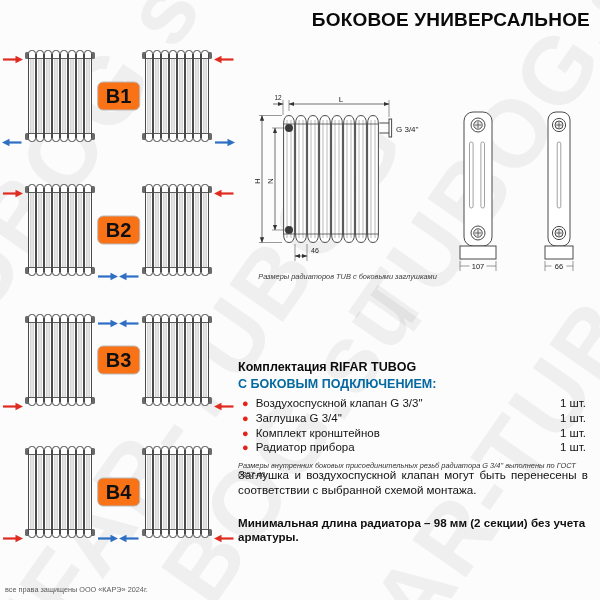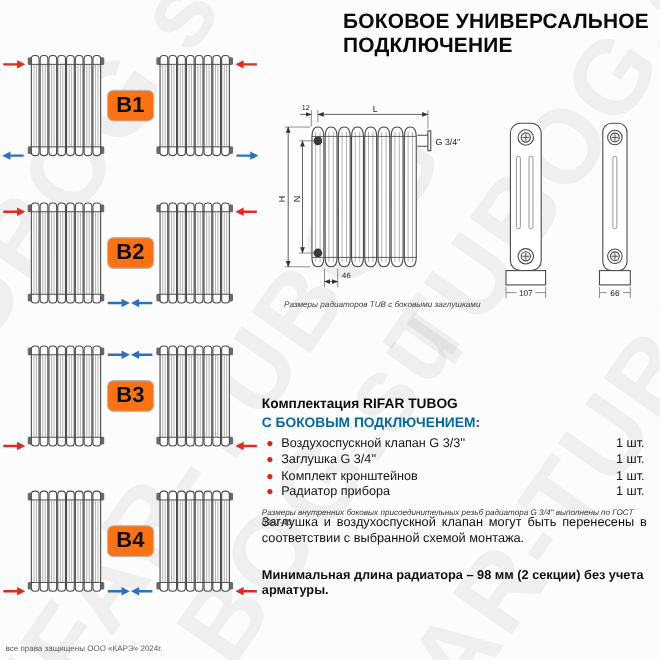--- a/index.html
+++ b/index.html
@@ -63,21 +63,20 @@
 <div id="wm-layer">
     <div class="watermark" style="left: -120px; top: 320px; font-size: 95px;">TUBOG.su</div>
     <div class="watermark" style="left: -60px; top: 660px; font-size: 95px;">RIFAR-TUBOG</div>
     <div class="watermark" style="left: 330px; top: 300px; font-size: 95px;">TUBOG.su</div>
     <div class="watermark" style="left: 260px; top: 720px; font-size: 95px;">RIFAR-TUBOG.su</div>
     <div class="watermark" style="left: 140px; top: 560px; font-size: 95px;">BOG.su</div>
   </div>
 
 <div class="layer page-title">
   <div>БОКОВОЕ УНИВЕРСАЛЬНОЕ</div>
-  <div>ПОДКЛЮЧЕНИЕ</div>
 </div>
 
 <div id="schemes">
     <div class="scheme-row" style="top: 46px;">
       <div class="rad left"><svg width="70" height="100" viewBox="0 0 70 100">
           <rect x="0" y="6" width="5" height="7" rx="1.5" fill="#6a6a6a"></rect>
           <rect x="65" y="6" width="5" height="7" rx="1.5" fill="#6a6a6a"></rect>
           <rect x="0" y="87" width="5" height="7" rx="1.5" fill="#6a6a6a"></rect>
           <rect x="65" y="87" width="5" height="7" rx="1.5" fill="#6a6a6a"></rect>
           <rect x="3.5" y="4.5" width="7" height="91" rx="3" fill="#ffffff" stroke="#4a4a4a"></rect>

